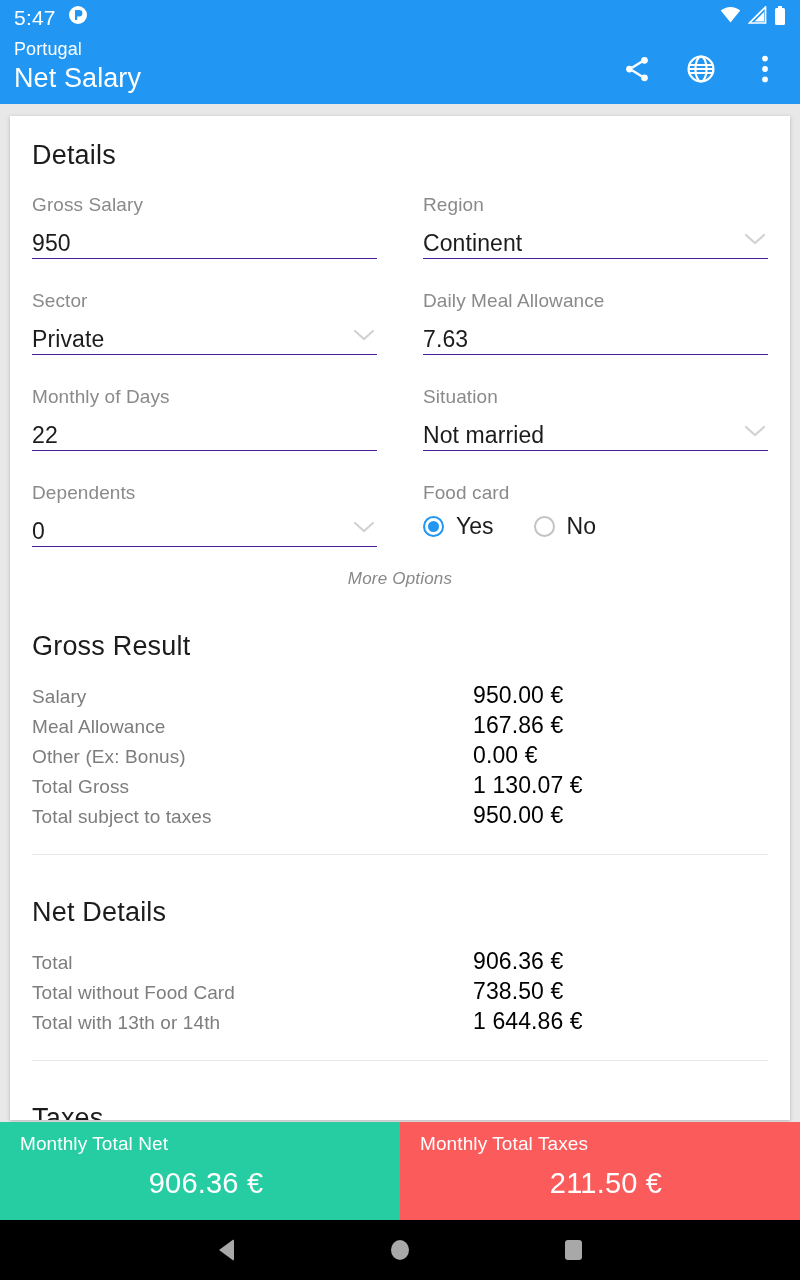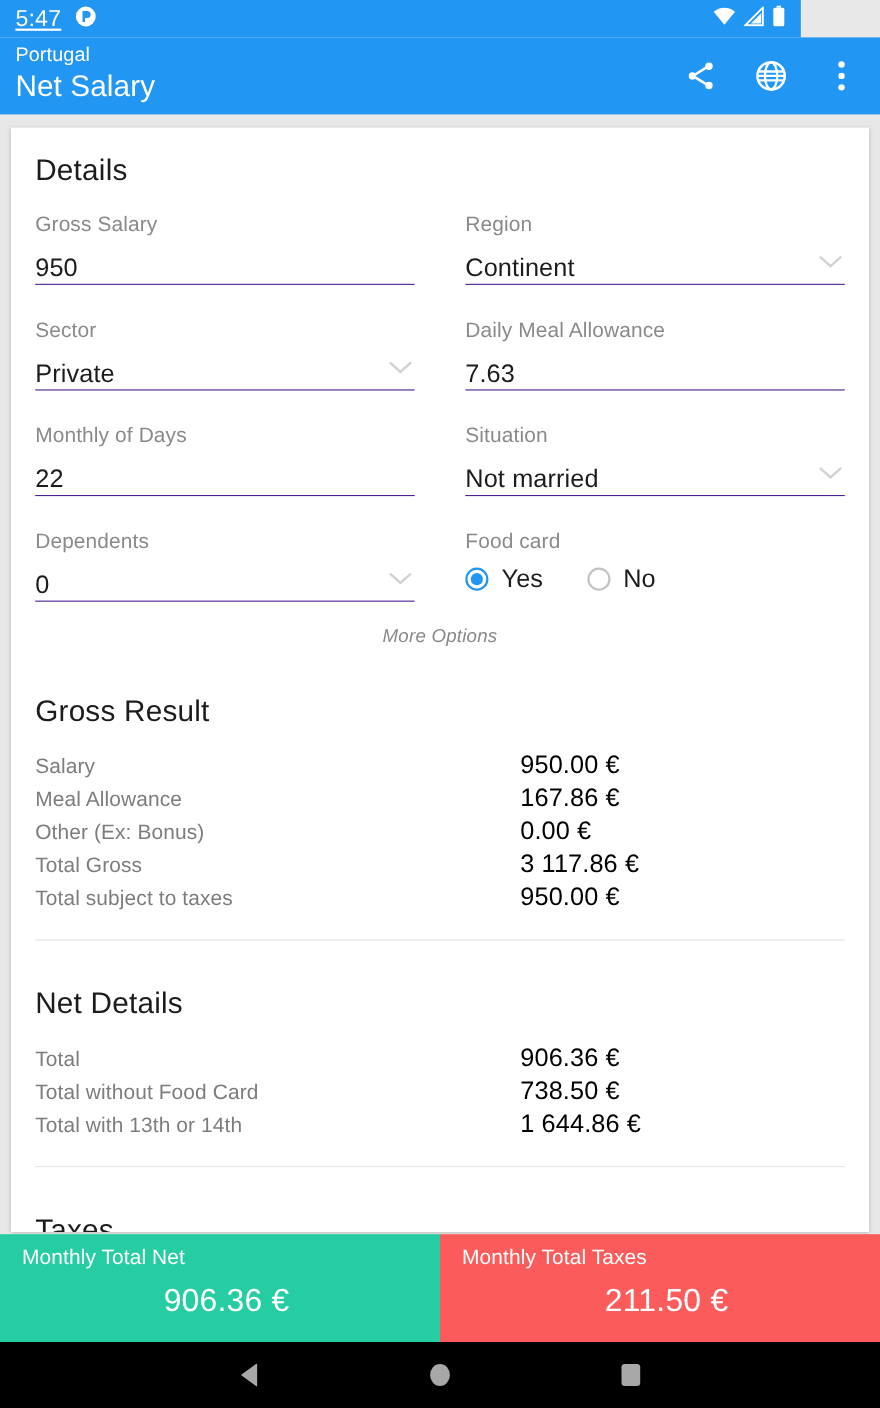--- a/index.html
+++ b/index.html
@@ -17,28 +17,27 @@
     width: 800px;
     height: 1280px;
     background: #e8e8e8;
     overflow: hidden;
   }
 
   
   .statusbar {
     position: absolute;
     top: 0; left: 0;
-    width: 728px;
+    width: 800px;
     height: 34px;
     background: #2196f3;
     display: flex;
     align-items: center;
     padding: 0 14px;
     color: #ffffff;
-    text-decoration: underline;
   }
   .status-time {
     font-size: 21px;
     letter-spacing: 0.2px;
     line-height: 1;
   }
   .status-left-icons {
     display: flex;
     align-items: center;
     margin-left: 12px;
@@ -472,21 +471,21 @@
           <div class="result-row">
             <span class="result-label">Meal Allowance</span>
             <span class="result-value">167.86 €</span>
           </div>
           <div class="result-row">
             <span class="result-label">Other (Ex: Bonus)</span>
             <span class="result-value">0.00 €</span>
           </div>
           <div class="result-row">
             <span class="result-label">Total Gross</span>
-            <span class="result-value">3 117.86 €</span>
+            <span class="result-value">1 130.07 €</span>
           </div>
           <div class="result-row">
             <span class="result-label">Total subject to taxes</span>
             <span class="result-value">950.00 €</span>
           </div>
         </div>
         <div class="divider"></div>
       </div>
 
       <div class="result-block">

